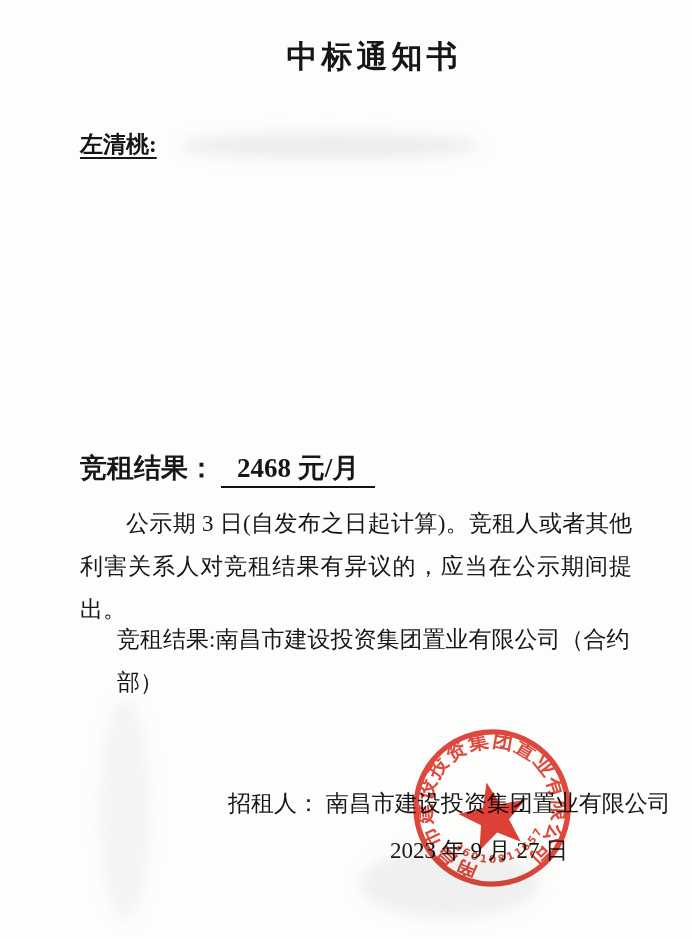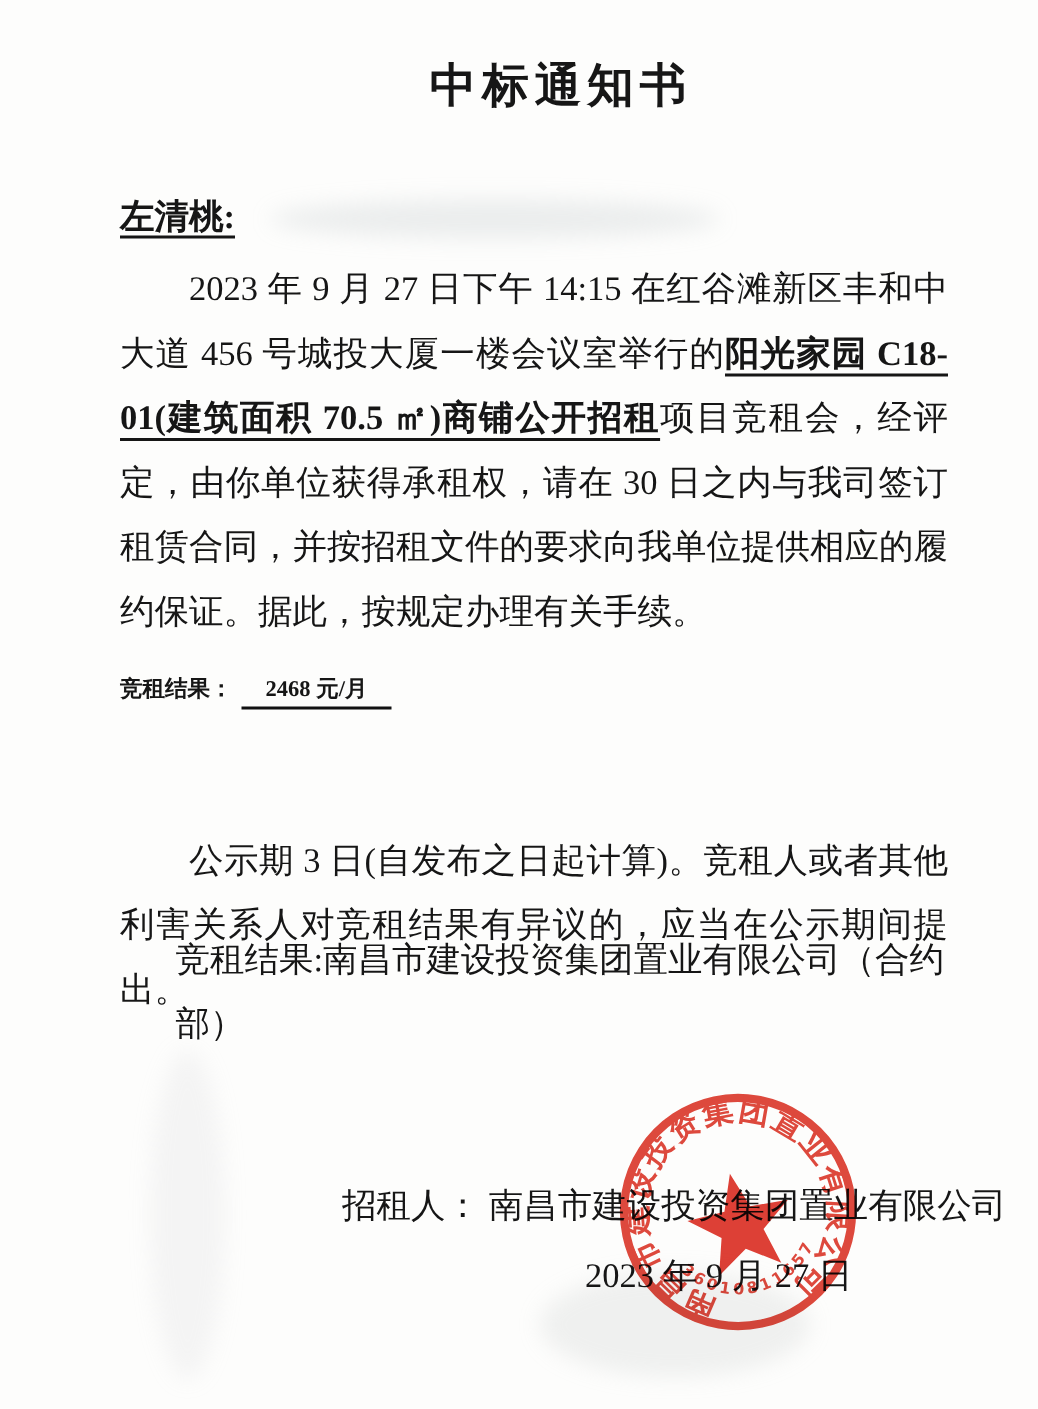--- a/index.html
+++ b/index.html
@@ -25,29 +25,29 @@
   }
   .smudge-1{top:133px;left:180px;width:300px;height:26px;}
   .smudge-2{top:848px;left:360px;width:180px;height:70px;background:rgba(185,188,192,0.20);}
   .smudge-3{top:700px;left:100px;width:50px;height:220px;background:rgba(190,192,196,0.14);}
   .body-para{
     position:absolute;left:80px;width:552px;
     font-size:23px;line-height:43px;
     text-align:justify;text-indent:2em;
   }
   .para-1{top:171px;}
-  .para-2{top:552px;}
+  .para-2{top:502px;}
   .seg-n{font-weight:normal;}
   .seg-bu{
     font-weight:bold;
     text-decoration:underline;text-decoration-thickness:1.5px;text-underline-offset:6px;
   }
   .result-line{
     position:absolute;top:450px;left:80px;
-    font-size:15px;font-weight:bold;
+    font-size:27px;font-weight:bold;
   }
   .result-value{
     font-weight:bold;
     border-bottom:2px solid #111;
     padding:0 16px 3px 16px;
     margin-left:6px;
   }
   .info-lines{
     position:absolute;top:618px;left:80px;width:560px;
     font-size:23px;line-height:43px;
@@ -72,21 +72,20 @@
 
 <div class="page">
 
   <div class="doc-title">中标通知书</div>
 
   <div class="recipient">左清桃:</div>
   <div class="smudge smudge-1"></div>
   <div class="smudge smudge-2"></div>
   <div class="smudge smudge-3"></div>
 
-  <div class="body-para para-1"><span class="seg-n">2023 年 9 月 27 日下午 14:15 在红谷滩新区丰和中大道 456 号城投大厦一楼会议室举行的</span><span class="seg-bu">阳光家园 C18-01(建筑面积 70.5 ㎡)商铺公开招租</span><span class="seg-n">项目竞租会，经评定，由你单位获得承租权，请在 30 日之内与我司签订租赁合同，并按招租文件的要求向我单位提供相应的履约保证。据此，按规定办理有关手续。</span></div>
 
   <div class="result-line">
     <span>竞租结果：</span><span class="result-value">2468 元/月</span>
   </div>
 
   <div class="body-para para-2">公示期 3 日(自发布之日起计算)。竞租人或者其他利害关系人对竞租结果有异议的，应当在公示期间提出。</div>
 
   <div class="info-lines">
     <div class="line">竞租结果:南昌市建设投资集团置业有限公司（合约部）</div>
   </div>

